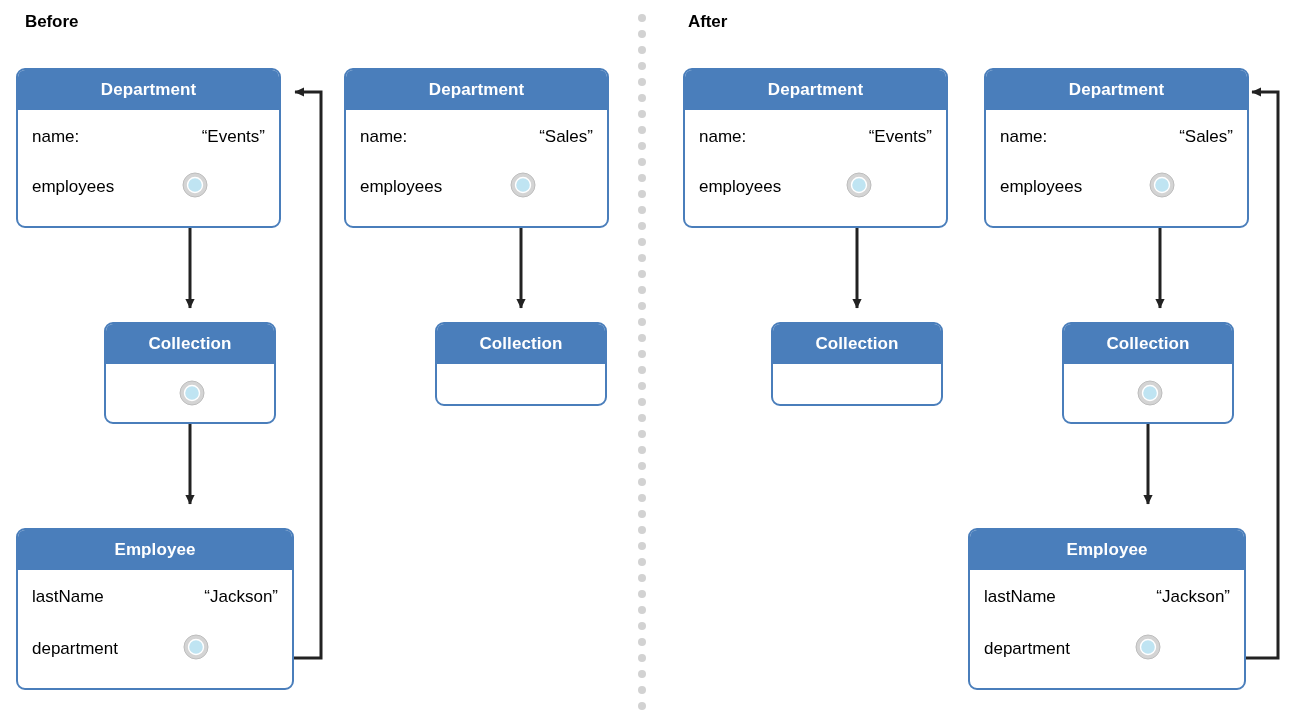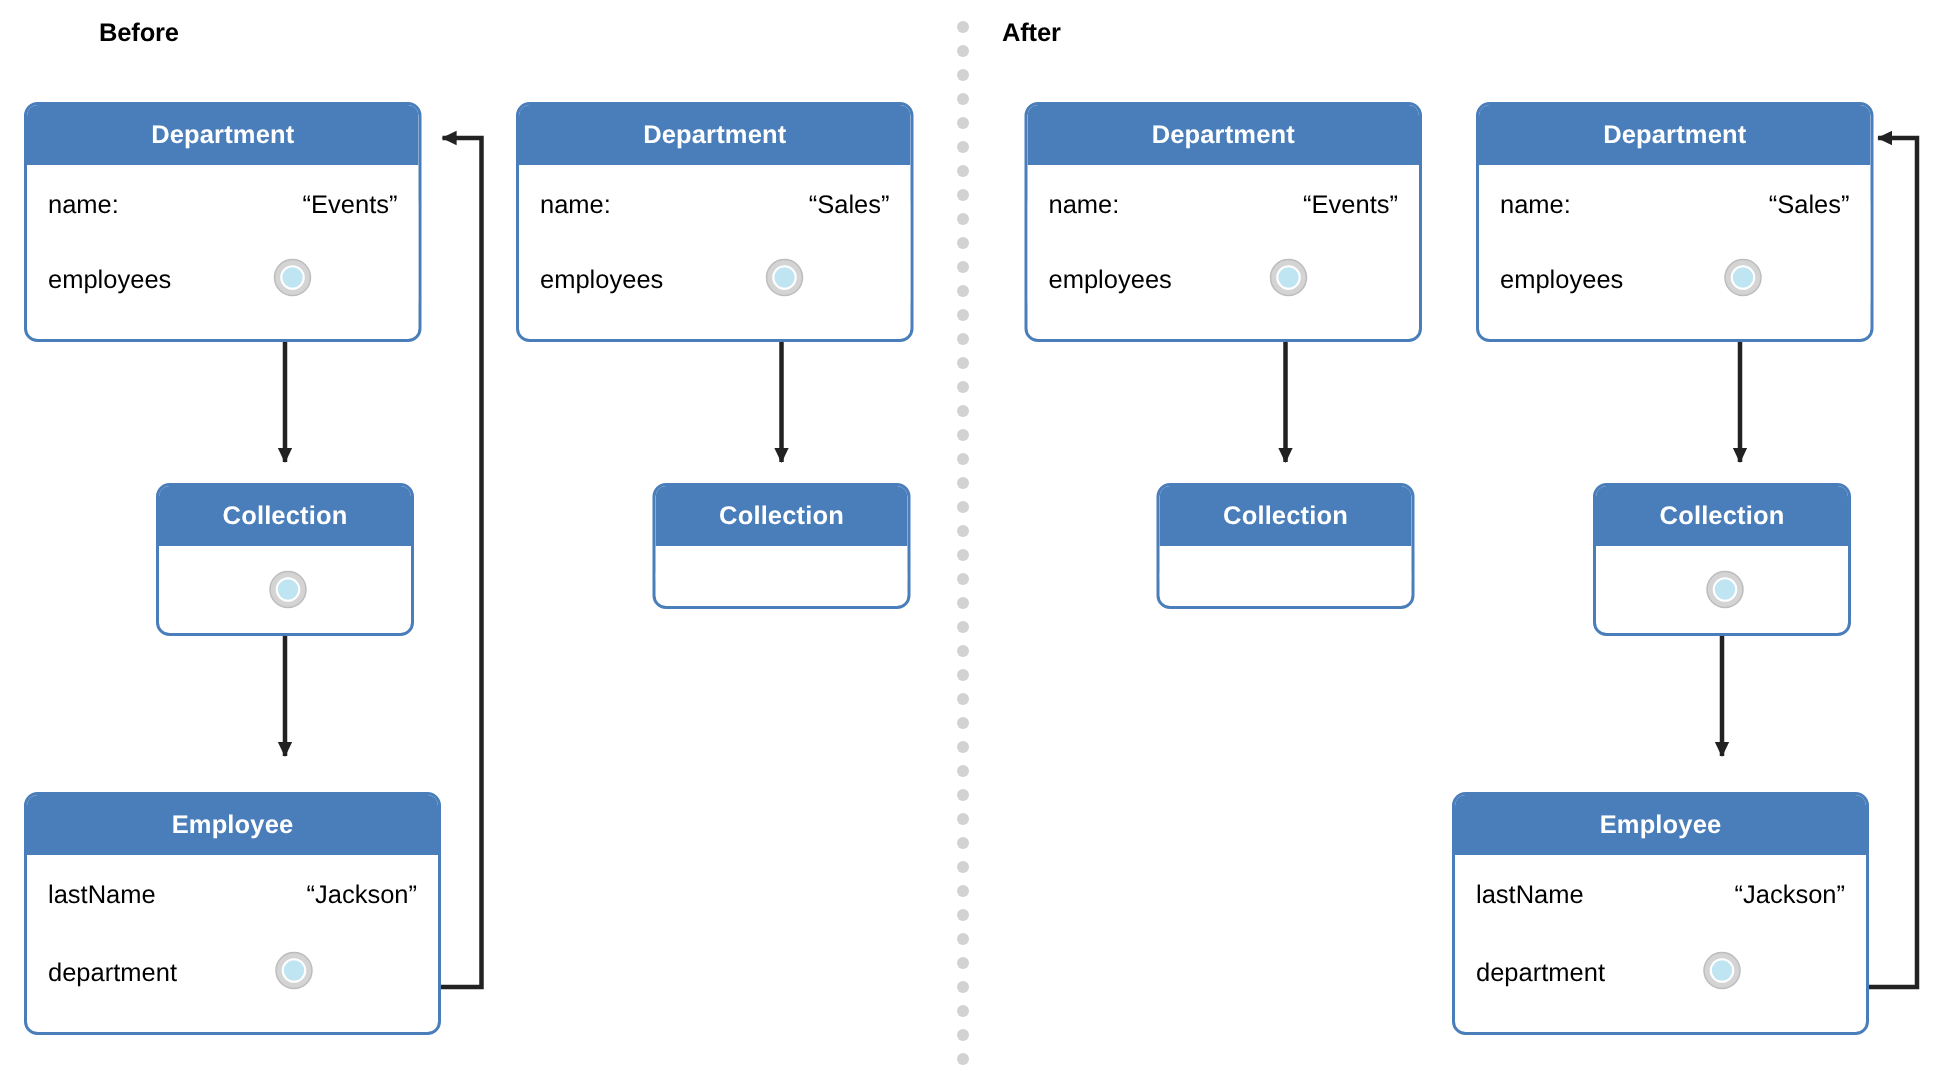--- a/index.html
+++ b/index.html
@@ -92,23 +92,23 @@
   .conn svg{display:block;}
 
   
   .link{position:absolute;left:0;top:0;width:1294px;height:714px;pointer-events:none;}
 </style>
 </head>
 <body>
 
 <div class="stage">
 
-  <div class="panel-title" style="left:25px;top:12px;margin-left:41px;">Before</div>
-
-  <div class="panel-title" style="left:668px;top:12px;">After</div>
+  <div class="panel-title" style="left:25px;top:12px;">Before</div>
+
+  <div class="panel-title" style="left:688px;top:12px;">After</div>
 
   <div class="divider" id="divider" style="left:638px;">
       <i style="top: 14px; background: rgb(210, 210, 210);"></i>
       <i style="top: 30px; background: rgb(210, 210, 210);"></i>
       <i style="top: 46px; background: rgb(210, 210, 210);"></i>
       <i style="top: 62px; background: rgb(210, 210, 210);"></i>
       <i style="top: 78px; background: rgb(210, 210, 210);"></i>
       <i style="top: 94px; background: rgb(210, 210, 210);"></i>
       <i style="top: 110px; background: rgb(210, 210, 210);"></i>
       <i style="top: 126px; background: rgb(210, 210, 210);"></i>

